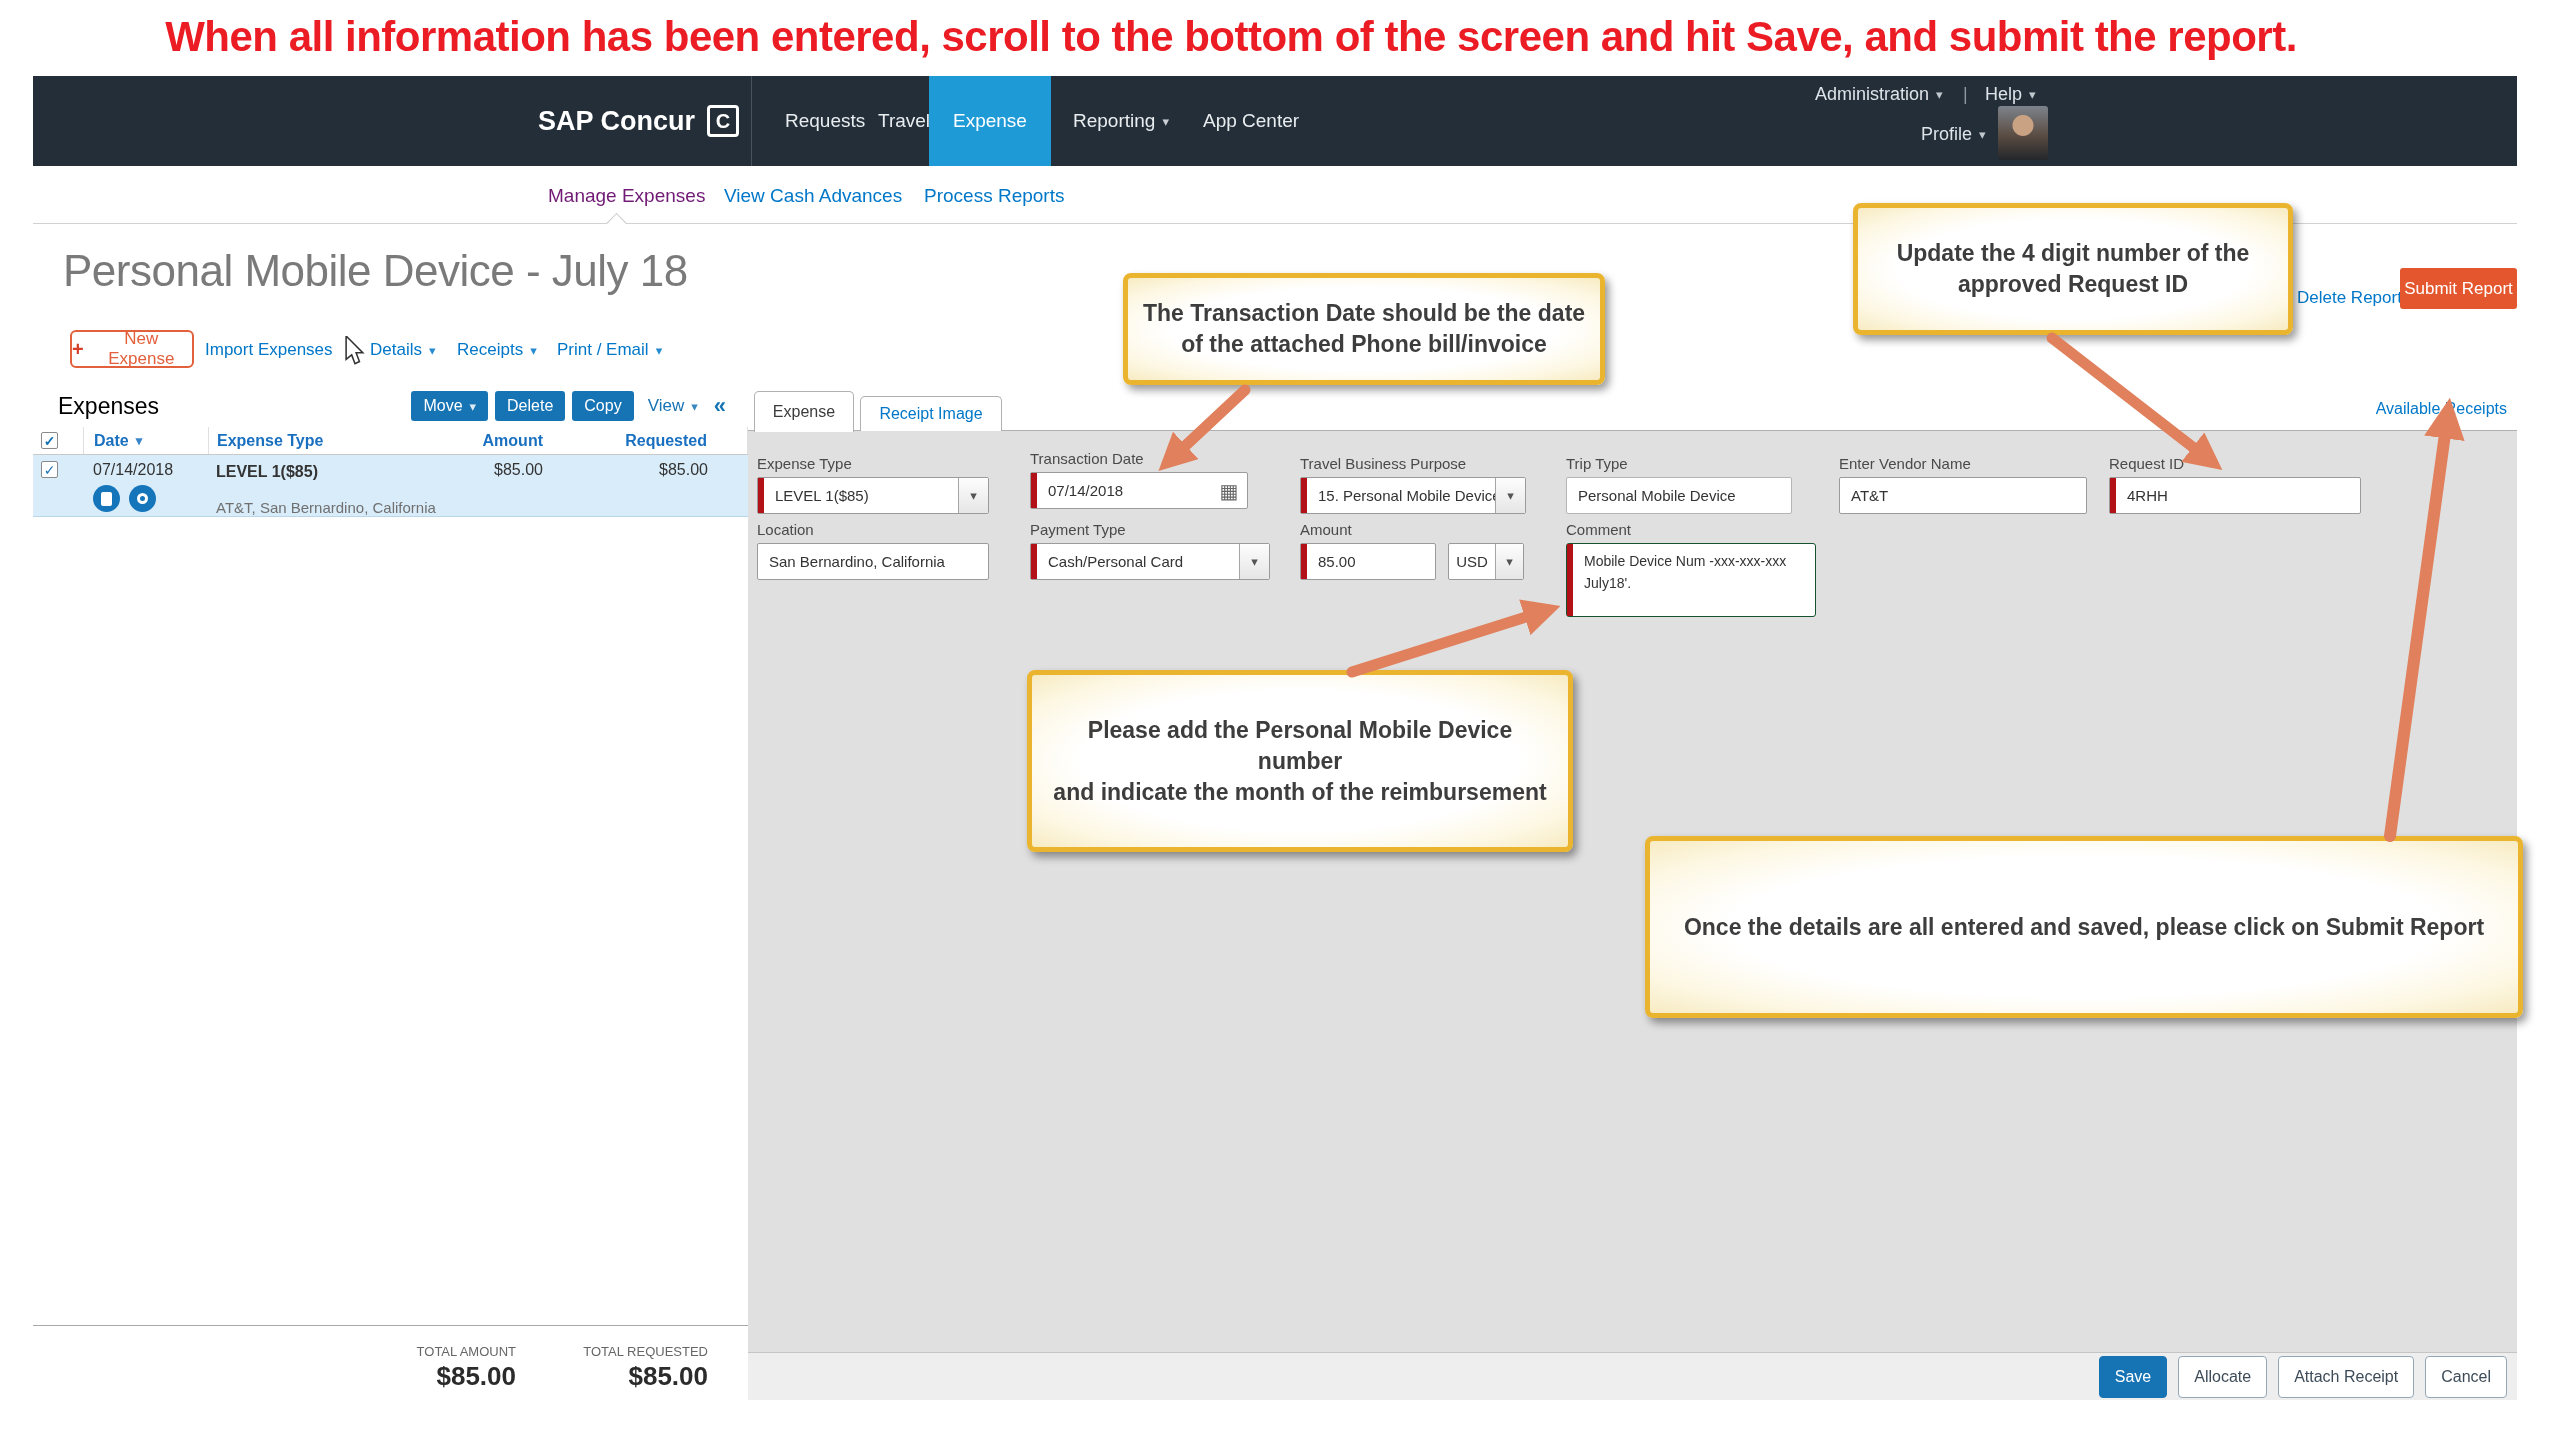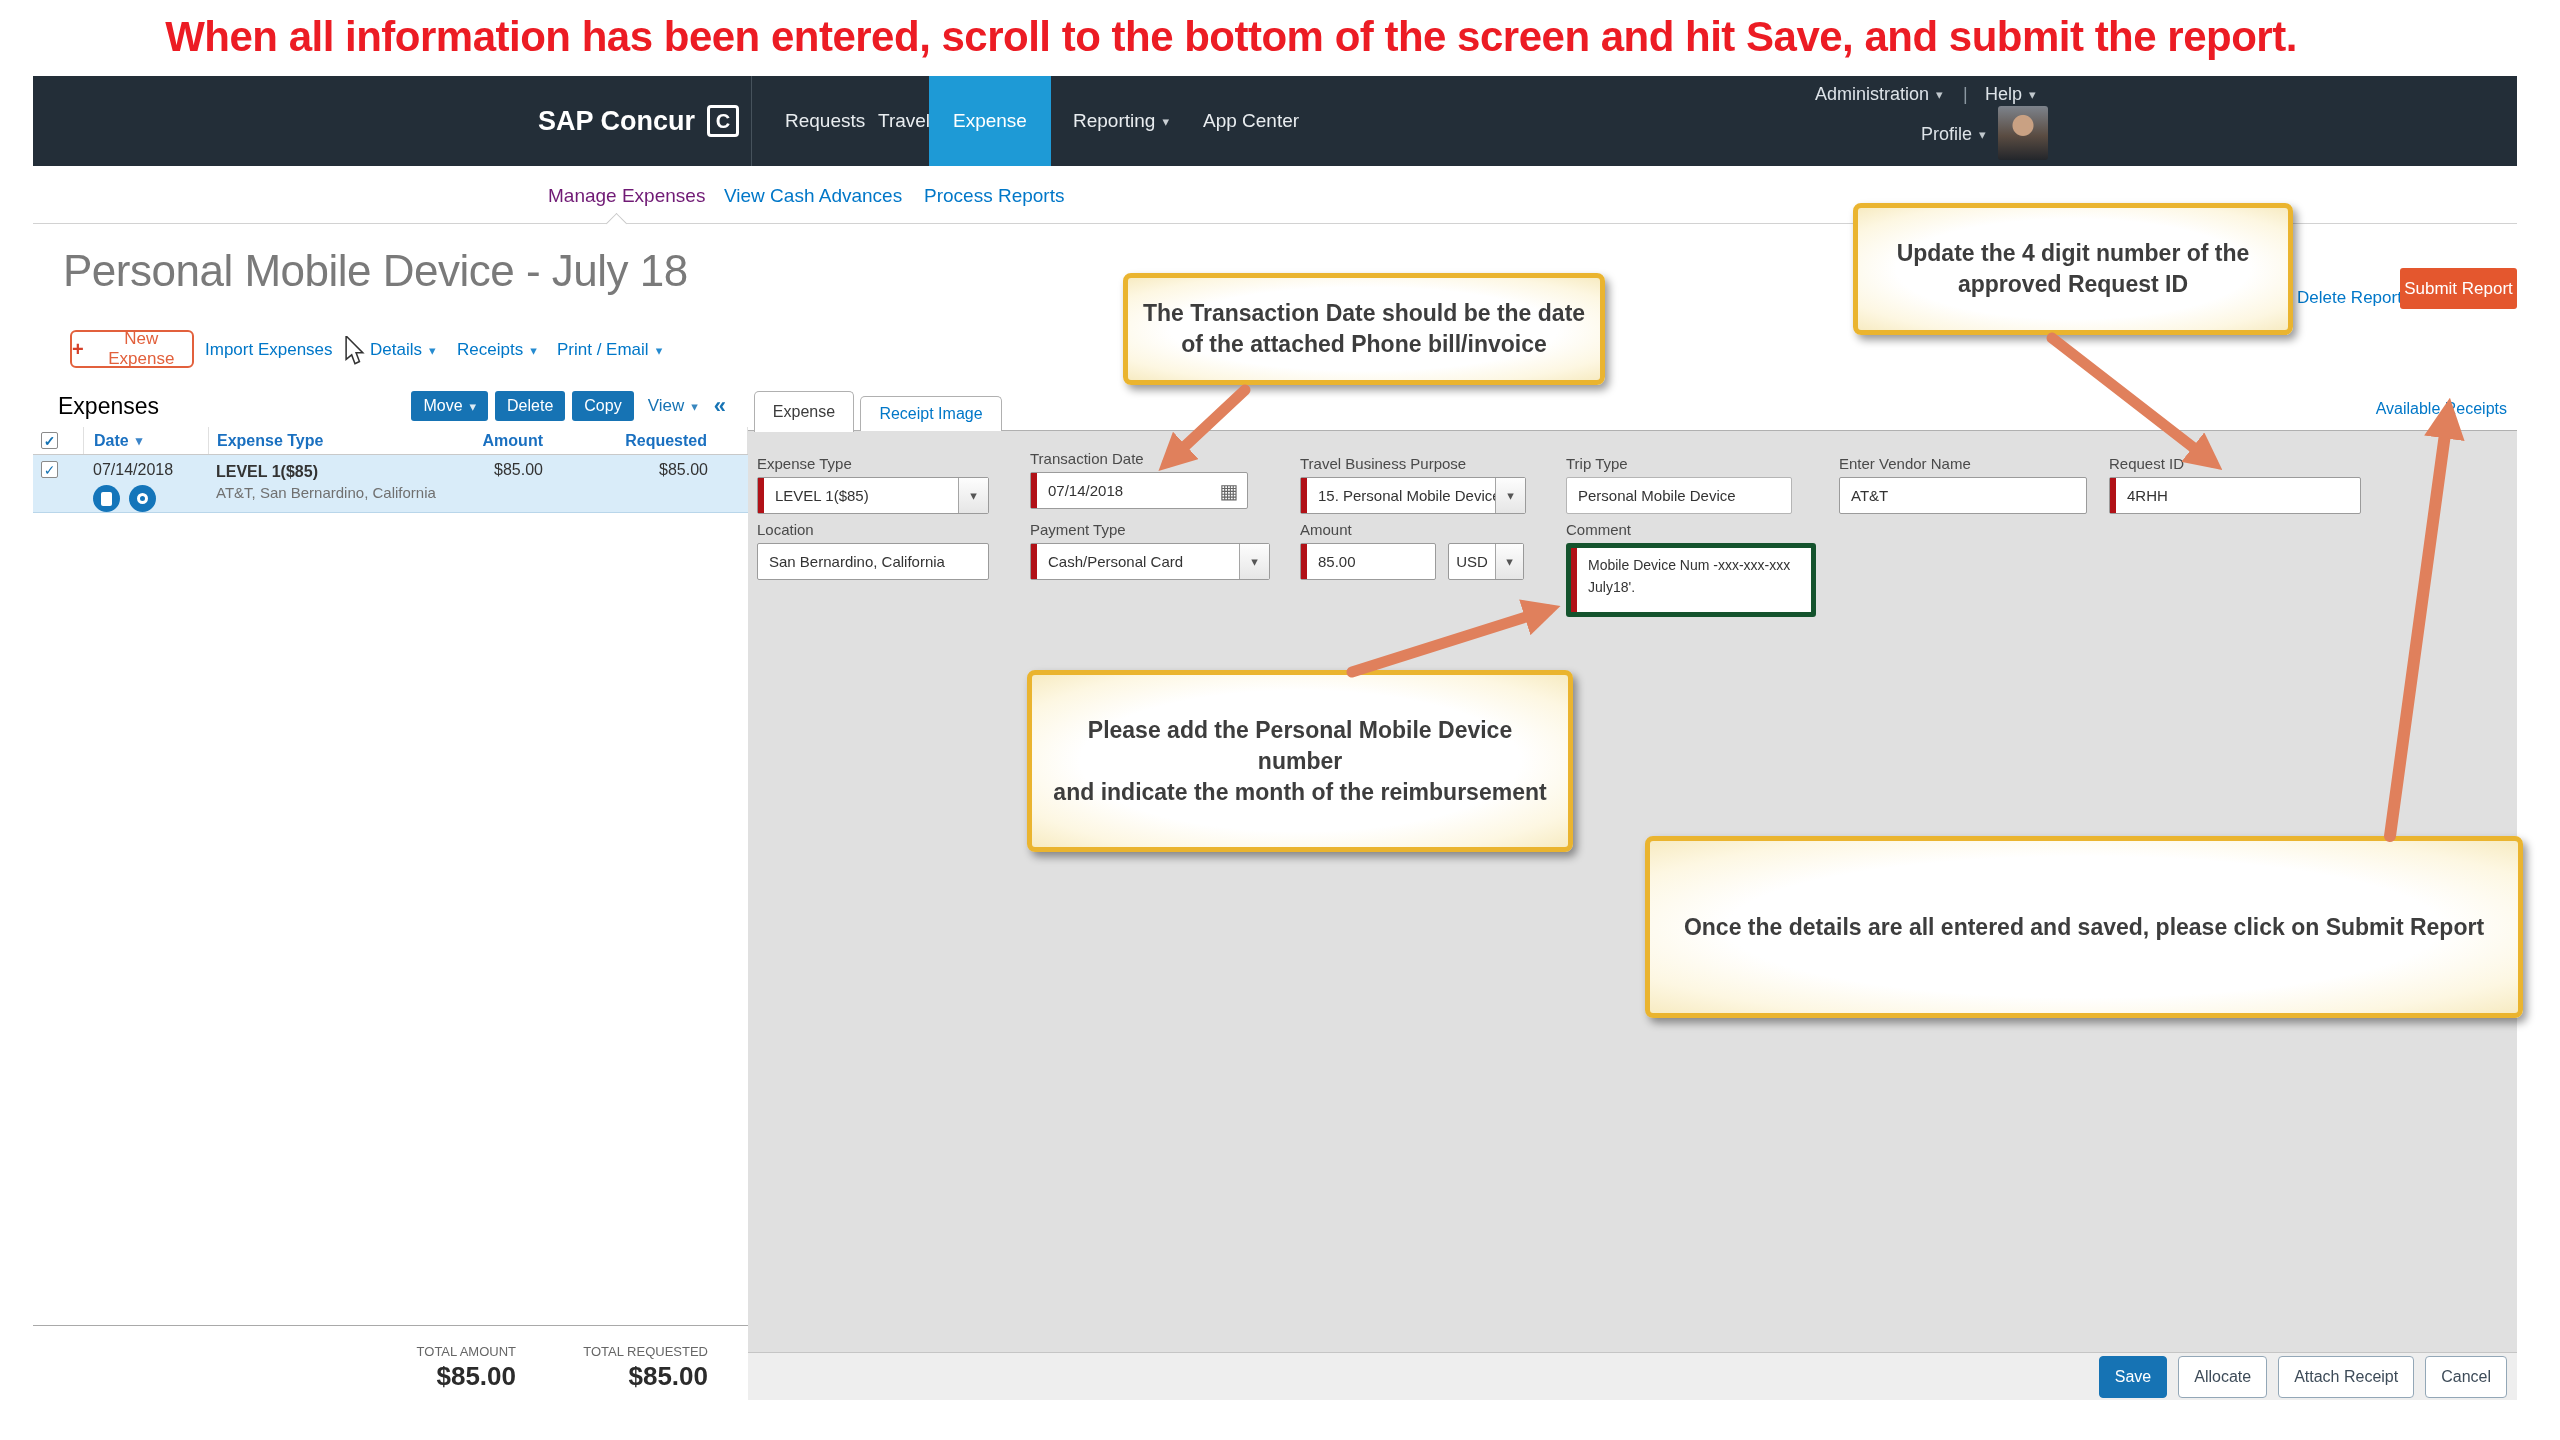--- a/index.html
+++ b/index.html
@@ -57,21 +57,21 @@
   .c-type{width:240px;border-left:1px solid #e0e0e0;height:100%;display:flex;align-items:center;padding-left:8px;}
   .c-amt{width:95px;justify-content:flex-end;display:flex;}
   .c-req{flex:1;justify-content:flex-end;display:flex;padding-right:40px;border-right:1px solid #e0e0e0;height:100%;align-items:center;}
   .cbox{width:17px;height:17px;background:#fff;border:1px solid #8a8a8a;border-radius:2px;font-size:14px;color:#1673b4;display:flex;align-items:center;justify-content:center;line-height:1;}
   .lp-row{display:flex;min-height:57px;background:#d9ecf9;border-bottom:1px solid #b9d6ea;font-size:16px;color:#333;padding-top:6px;}
   .r-icons{display:flex;gap:9px;margin-top:6px;}
   .circ{width:27px;height:27px;border-radius:50%;background:#1475ba;display:flex;align-items:center;justify-content:center;}
   .doc{width:11px;height:14px;background:#fff;border-radius:2px;}
   .ring{width:11px;height:11px;border:3px solid #fff;border-radius:50%;}
   .r-type b{display:block;color:#333;}
-  .r-type i{display:block;font-style:normal;color:#707070;font-size:15px;margin-top:3px;}
+  .r-type i{display:block;font-style:normal;color:#707070;font-size:15px;margin-top:18px;}
   .totals{position:absolute;left:0;right:0;bottom:8px;border-top:1px solid #a9a9a9;padding-top:18px;display:flex;justify-content:flex-end;gap:27px;}
   .tcol{width:170px;text-align:right;}
   .tcol.last{width:165px;margin-right:40px;}
   .tlabel{font-size:13px;color:#666;}
   .tvalue{font-size:26px;font-weight:bold;color:#2b2b2b;margin-top:2px;}
 
   
   .right-pane{position:absolute;left:748px;top:385px;width:1769px;height:1015px;}
   .tabsrow{position:absolute;left:0;top:0;right:0;height:46px;border-bottom:1px solid #b0b0b0;background:#fff;}
   .tab{position:absolute;display:flex;align-items:center;justify-content:center;background:#fff;border:1px solid #b0b0b0;border-bottom:none;border-radius:5px 5px 0 0;font-size:16px;}
@@ -89,21 +89,21 @@
   .field{position:relative;height:37px;background:#fff;border:1px solid #9b9b9b;border-radius:2px;display:flex;align-items:center;font-size:15px;color:#333;padding-left:11px;}
   .field.req{padding-left:17px;}
   .reqbar{position:absolute;left:0;top:0;bottom:0;width:6px;background:var(--c-required);}
   .chev{position:absolute;right:0;top:0;bottom:0;width:30px;border-left:1px solid #a5a5a5;background:linear-gradient(#fdfdfd,#e6e6e6);display:flex;align-items:center;justify-content:center;font-size:13px;color:#555;}
   .calbox{position:absolute;right:4px;top:5px;width:28px;height:26px;display:flex;align-items:center;justify-content:center;font-size:20px;color:#666;}
   .field.plain{border-color:#b5b5b5;}
   .amt-row{display:flex;align-items:flex-start;}
   .usdwrap{display:flex;height:37px;border:1px solid #999;border-radius:2px;background:#fff;margin-left:12px;}
   .usd{width:46px;display:flex;align-items:center;justify-content:center;font-size:15px;color:#333;}
   .usdchev{width:28px;border-left:1px solid #a5a5a5;background:linear-gradient(#fdfdfd,#e6e6e6);display:flex;align-items:center;justify-content:center;font-size:13px;color:#555;}
-  .comment-field{position:relative;height:74px;background:#fff;border:5px solid #14532d;border-radius:3px;padding:6px 10px 6px 17px;font-size:14px;color:#333;line-height:1.6;}
+  .comment-field{position:relative;height:74px;background:#fff;border:1px solid #14532d;border-radius:3px;padding:6px 10px 6px 17px;font-size:14px;color:#333;line-height:1.6;}
 
   
   .callout{position:absolute;border:5px solid var(--c-gold);border-radius:8px;
     background:radial-gradient(ellipse at center,#ffffff 58%,#fdf7e2 82%,#f7ebc2 100%);
     box-shadow:4px 5px 9px rgba(0,0,0,.4);display:flex;flex-direction:column;align-items:center;justify-content:center;
     font-size:23px;font-weight:bold;color:#3d3d3d;text-align:center;line-height:31px;z-index:50;padding:10px 14px;margin-left:41px;}
   #co1{left:1082px;top:273px;width:482px;height:112px;}
   #co2{left:1812px;top:203px;width:440px;height:132px;}
   #co3{left:986px;top:670px;width:546px;height:182px;}
   #co4{left:1604px;top:836px;width:878px;height:182px;}

